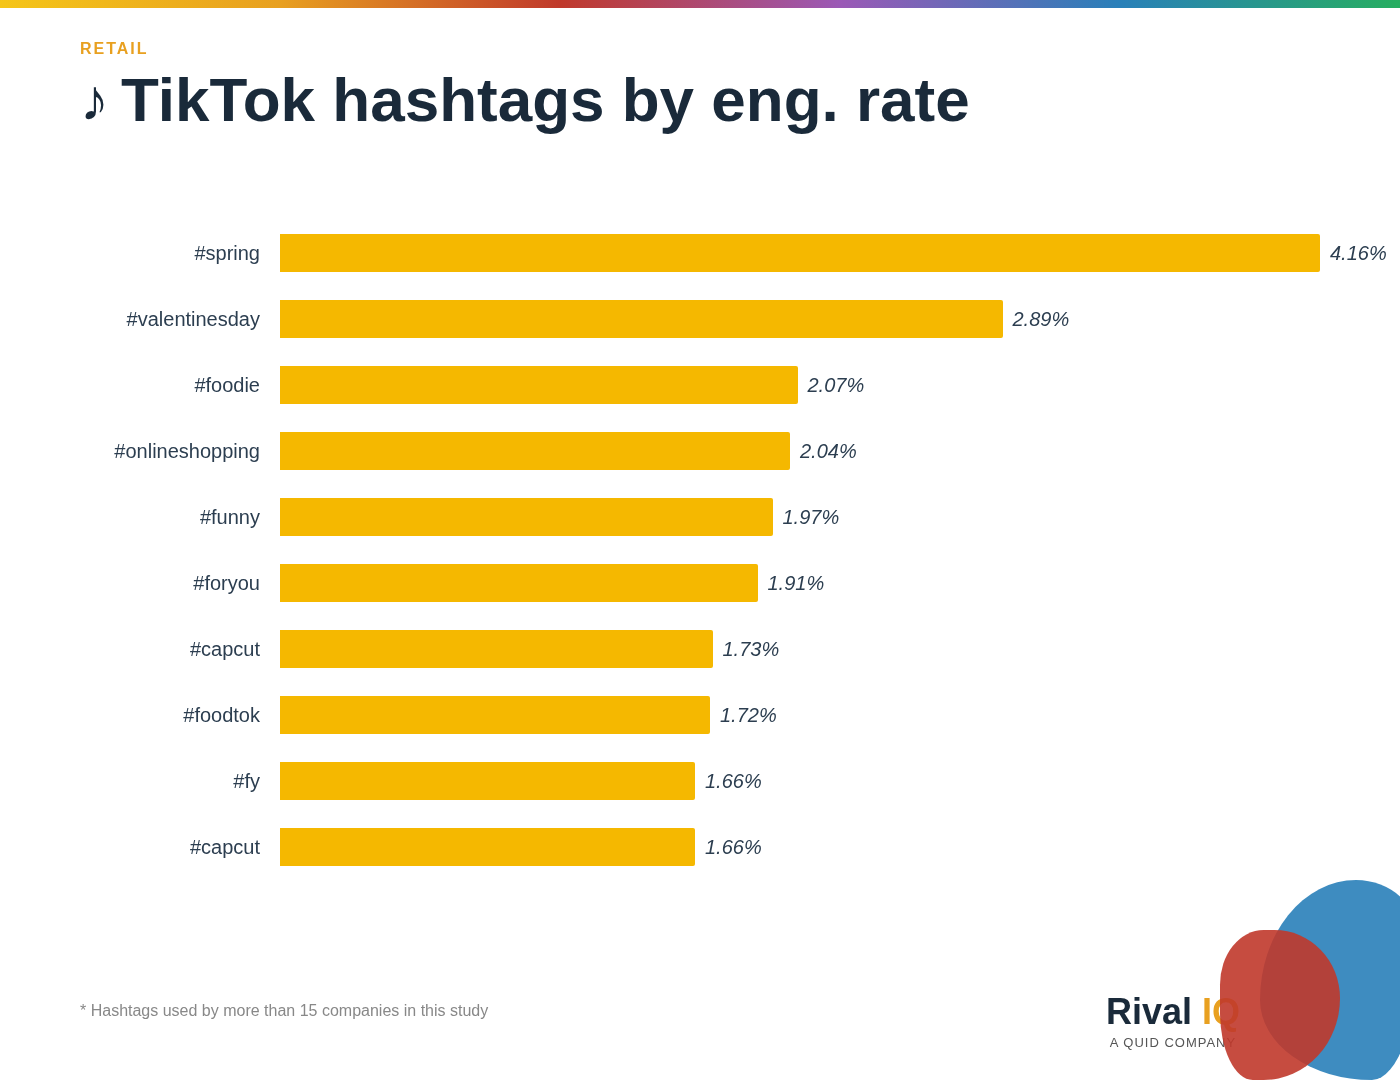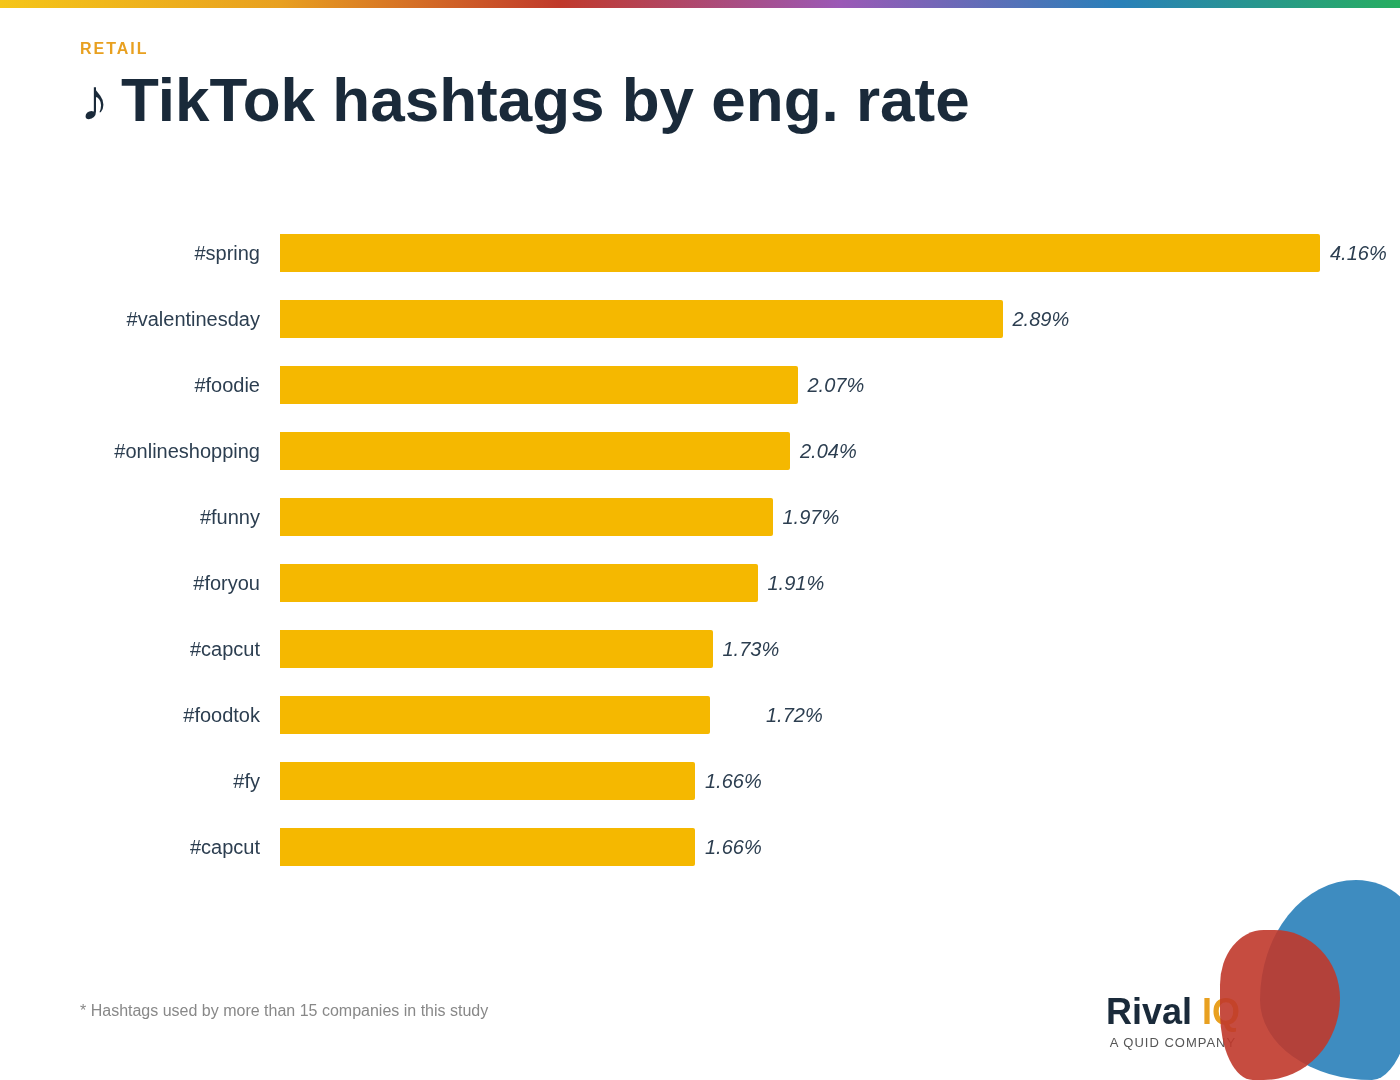--- a/index.html
+++ b/index.html
@@ -250,21 +250,21 @@
         <div class="bar-label">#capcut</div>
         <div class="bar-track">
           <div class="bar-fill" style="width: 432.5px;"></div>
           <div class="bar-value" style="left: 442.5px;">1.73%</div>
         </div>
       </div>
       <div class="bar-row">
         <div class="bar-label">#foodtok</div>
         <div class="bar-track">
           <div class="bar-fill" style="width: 430px;"></div>
-          <div class="bar-value" style="left: 440px; margin-left: 46px;">1.72%</div>
+          <div class="bar-value" style="left: 440px;">1.72%</div>
         </div>
       </div>
       <div class="bar-row">
         <div class="bar-label">#fy</div>
         <div class="bar-track">
           <div class="bar-fill" style="width: 415px;"></div>
           <div class="bar-value" style="left: 425px;">1.66%</div>
         </div>
       </div>
       <div class="bar-row">

